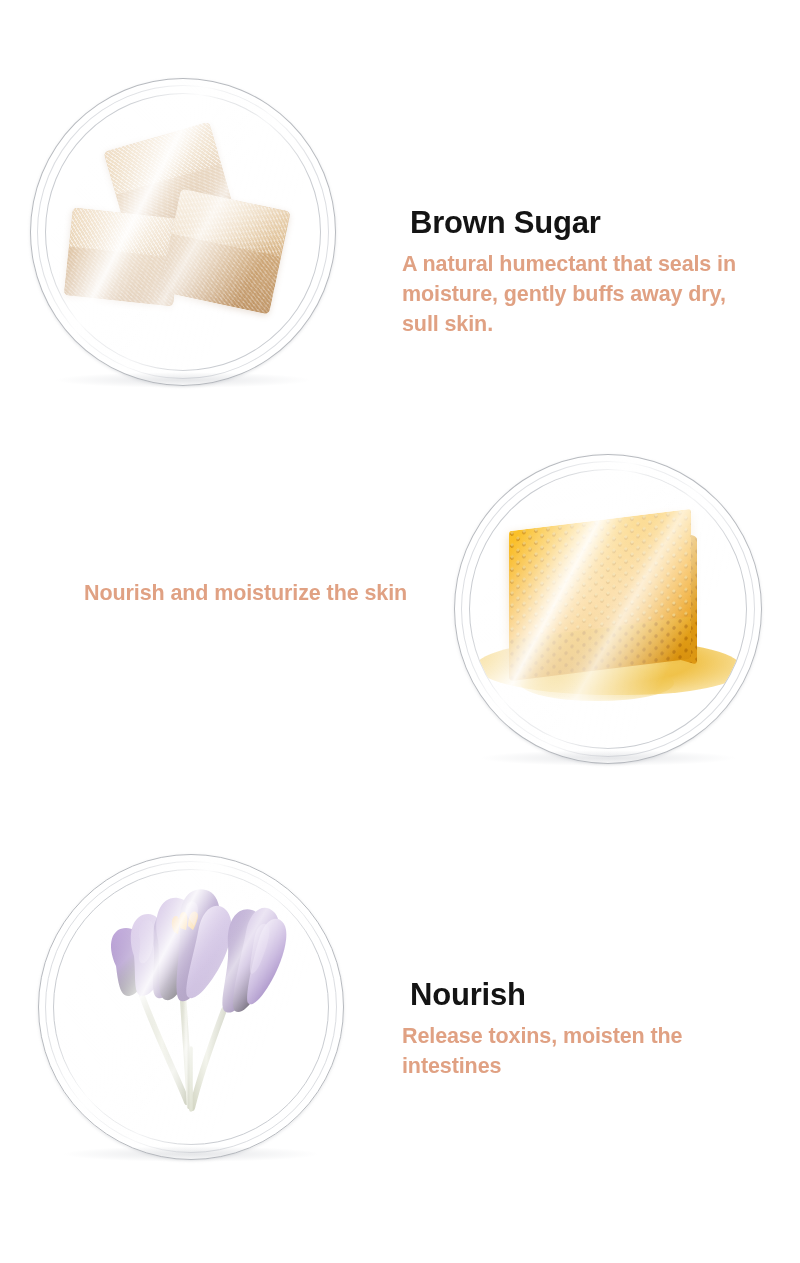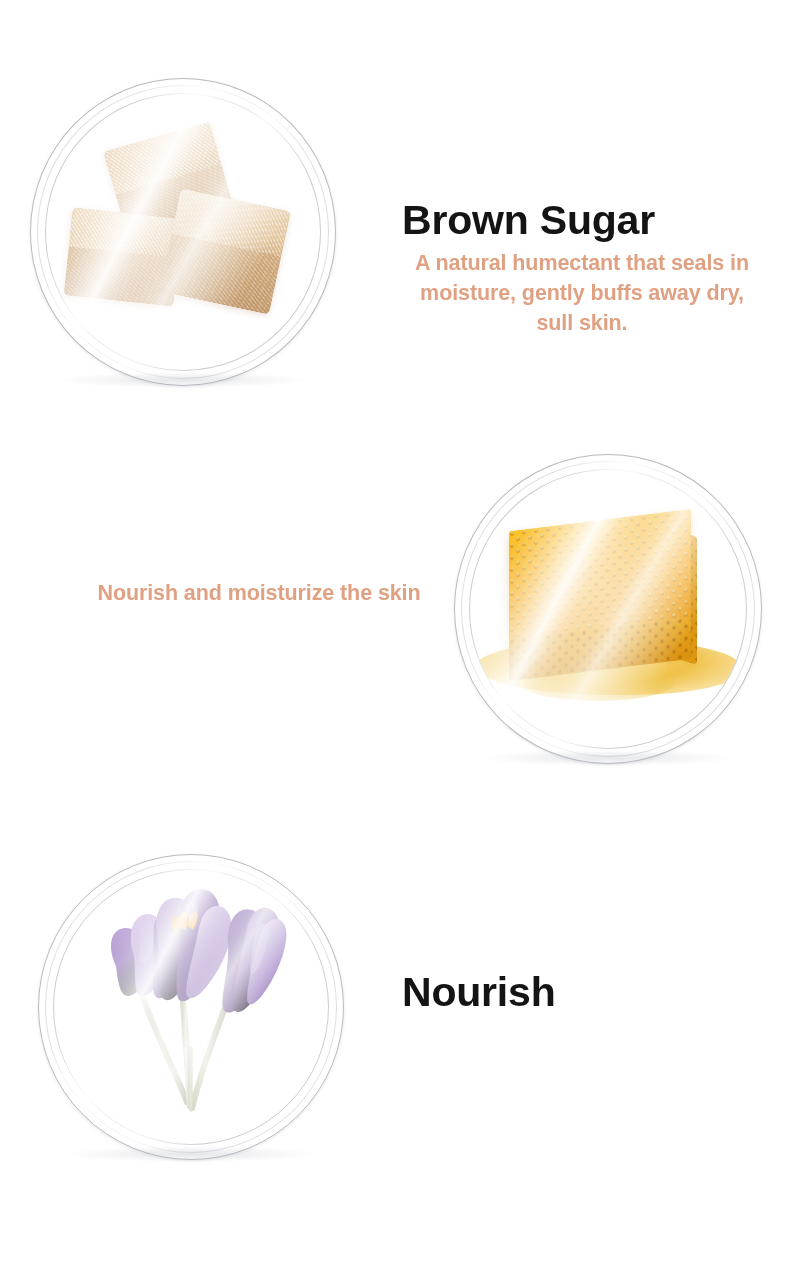--- a/index.html
+++ b/index.html
@@ -211,35 +211,34 @@
     border-radius: 0 4px 4px 0;
     overflow: hidden;
   }
 
   
   .crocus-stage { position: absolute; inset: 0; }
 
   
   .text-block { position: absolute; }
   .ing-title {
-    margin: 0;
-    font-size: 41px;
+    margin: 8px;
+    font-size: 31px;
     font-weight: bold;
     color: #141414;
     letter-spacing: -0.2px;
     line-height: 1.12;
   }
   .ing-desc {
     margin: 4px 0 0 0;
     font-size: 21.5px;
     font-weight: bold;
     color: #e0a183;
     line-height: 1.40;
     letter-spacing: -0.1px;
-    text-align: center;
   }
 </style>
 </head>
 <body>
 
 <section class="ingredient-block">
 
   <div class="bowl" style="left:30px; top:78px; width:306px; height:308px;">
     <div class="rim-outer"></div>
     <div class="rim-mid"></div>
@@ -371,15 +370,16 @@
           </g>
         </svg>
       </div>
     </div>
     <div class="rim-gloss"></div>
     <div class="rim-shadow"></div>
   </div>
 
   <div class="text-block" style="left:402px; top:970px; width:350px;">
     <h2 class="ing-title">Nourish</h2>
+    <p class="ing-desc">Release toxins, moisten the intestines</p>
   </div>
 
 </section>
 
 </body></html>

